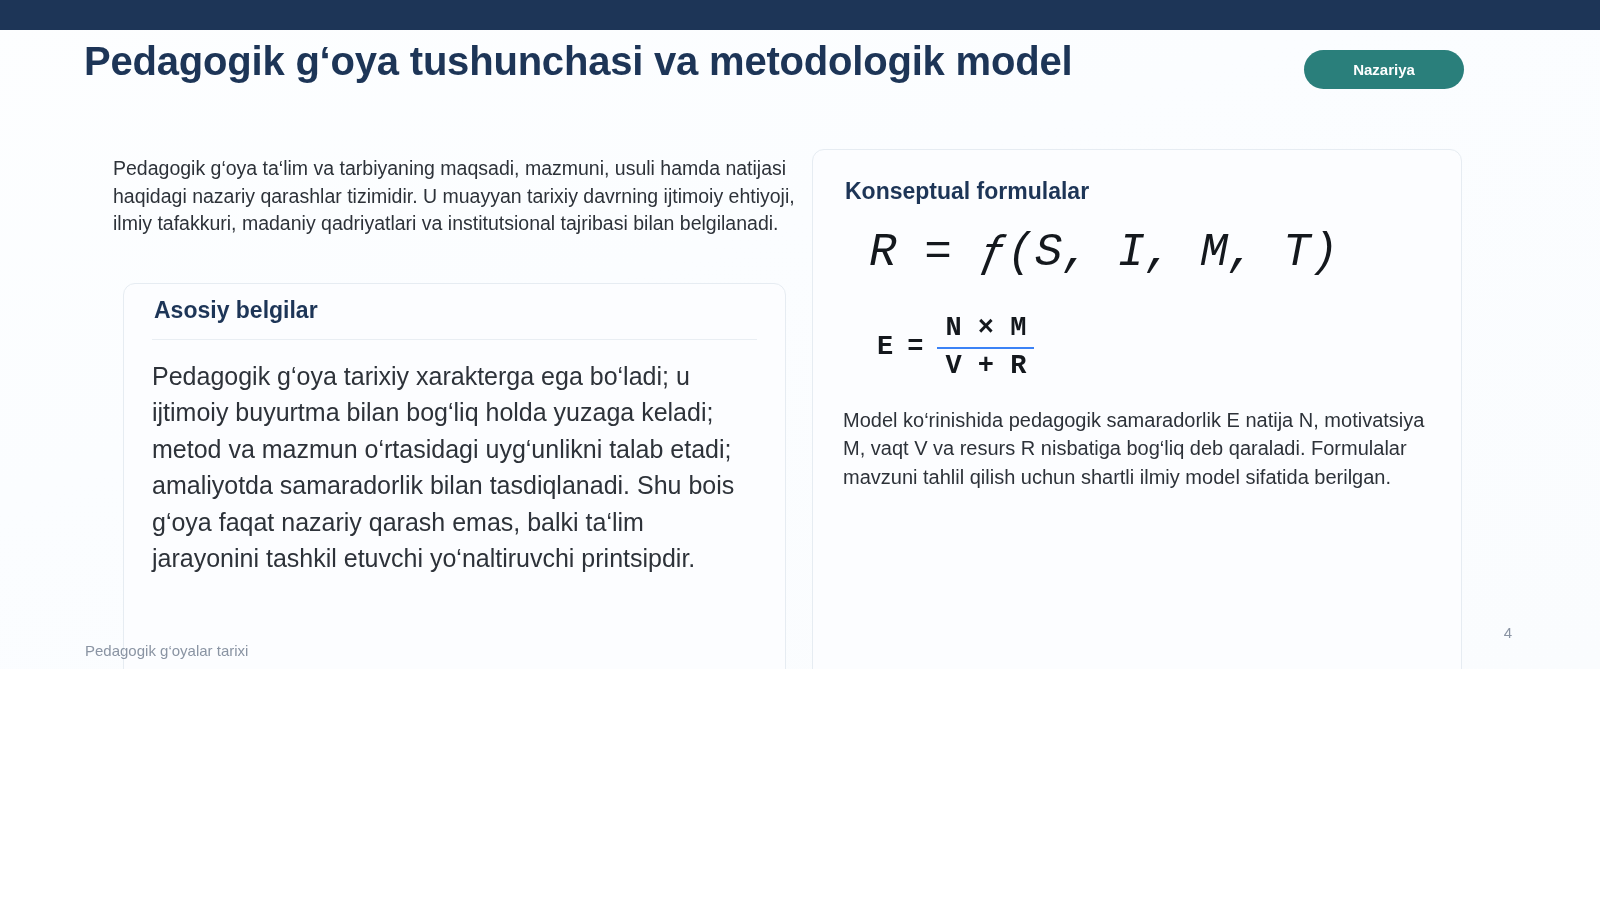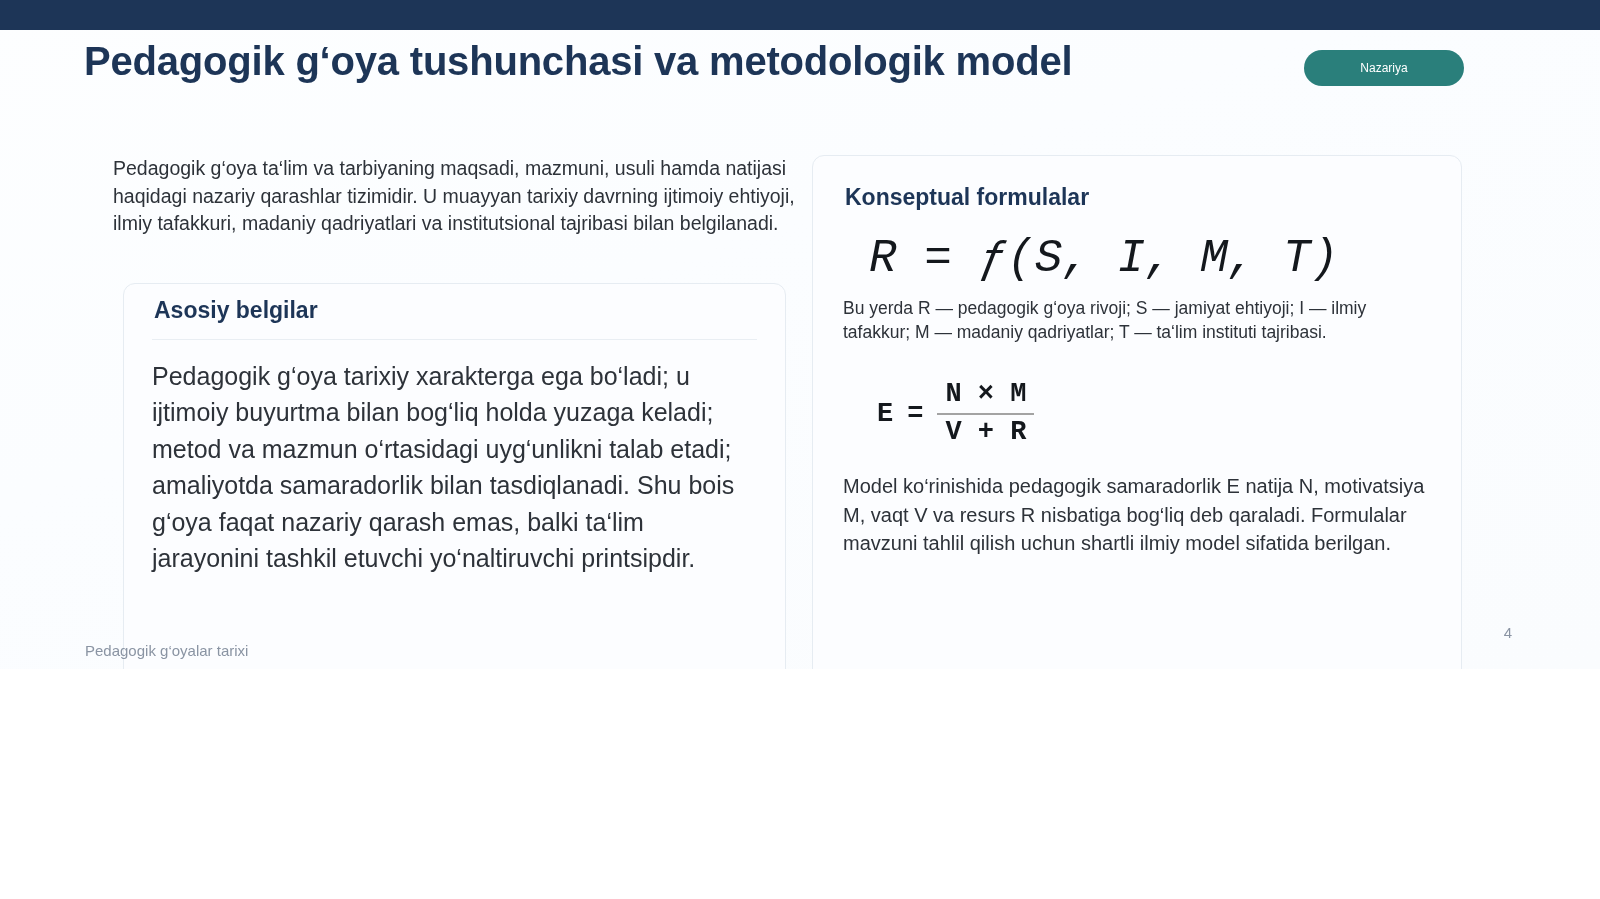--- a/index.html
+++ b/index.html
@@ -40,22 +40,22 @@
   }
   .badge {
     position: absolute;
     right: 136px;
     top: 50px;
     min-width: 160px;
     padding: 11px 26px;
     box-sizing: border-box;
     background: #2a7f7b;
     color: #ffffff;
-    font-size: 12px;
-    font-weight: normal;
+    font-size: 15px;
+    font-weight: bold;
     text-align: center;
     border-radius: 22px;
   }
   .intro {
     position: absolute;
     left: 101px;
     top: 143px;
     width: 690px;
     margin: 12px;
     font-size: 19.5px;
@@ -71,21 +71,21 @@
   }
   .card-left {
     left: 123px;
     top: 283px;
     width: 663px;
     height: 438px;
     padding: 13px 28px 24px 28px;
   }
   .card-right {
     left: 812px;
-    top: 155px;
+    top: 149px;
     width: 650px;
     height: 578px;
     padding: 28px 30px 24px 30px;
   }
   .card-title {
     margin: 0;
     font-size: 23px;
     font-weight: bold;
     color: #1d3557;
     line-height: 1.2;
@@ -139,21 +139,21 @@
     flex-direction: column;
     align-items: center;
     line-height: 1.1;
     vertical-align: middle;
   }
   .frac .num {
     padding: 0 8px 3px 8px;
   }
   .frac .den {
     padding: 3px 8px 0 8px;
-    border-top: 2px solid #a3a3a3;
+    border-top: 2px solid #3b82f6;
   }
   .outro {
     margin: 0;
     font-size: 20px;
     line-height: 1.44;
     color: #2d3239;
   }
   .footer-note {
     position: absolute;
     left: 85px;
@@ -186,21 +186,20 @@
     <h2 class="card-title">Asosiy belgilar</h2>
     <div class="divider"></div>
     <p class="card-body">Pedagogik g‘oya tarixiy xarakterga ega bo‘ladi; u ijtimoiy buyurtma bilan bog‘liq holda yuzaga keladi; metod va mazmun o‘rtasidagi uyg‘unlikni talab etadi; amaliyotda samaradorlik bilan tasdiqlanadi. Shu bois g‘oya faqat nazariy qarash emas, balki ta‘lim jarayonini tashkil etuvchi yo‘naltiruvchi printsipdir.</p>
   </div>
 
   <div class="card card-right">
     <h2 class="card-title">Konseptual formulalar</h2>
 
     <div class="formula formula-1">R = ƒ(S, I, M, T)</div>
 
-    <p class="note">Bu yerda R — pedagogik g‘oya rivoji; S — jamiyat ehtiyoji; I — ilmiy tafakkur; M — madaniy qadriyatlar; T — ta‘lim instituti tajribasi.</p>
 
     <div class="formula formula-2">
       <span>E</span>
       <span>=</span>
       <span class="frac">
         <span class="num">N × M</span>
         <span class="den">V + R</span>
       </span>
     </div>
 

